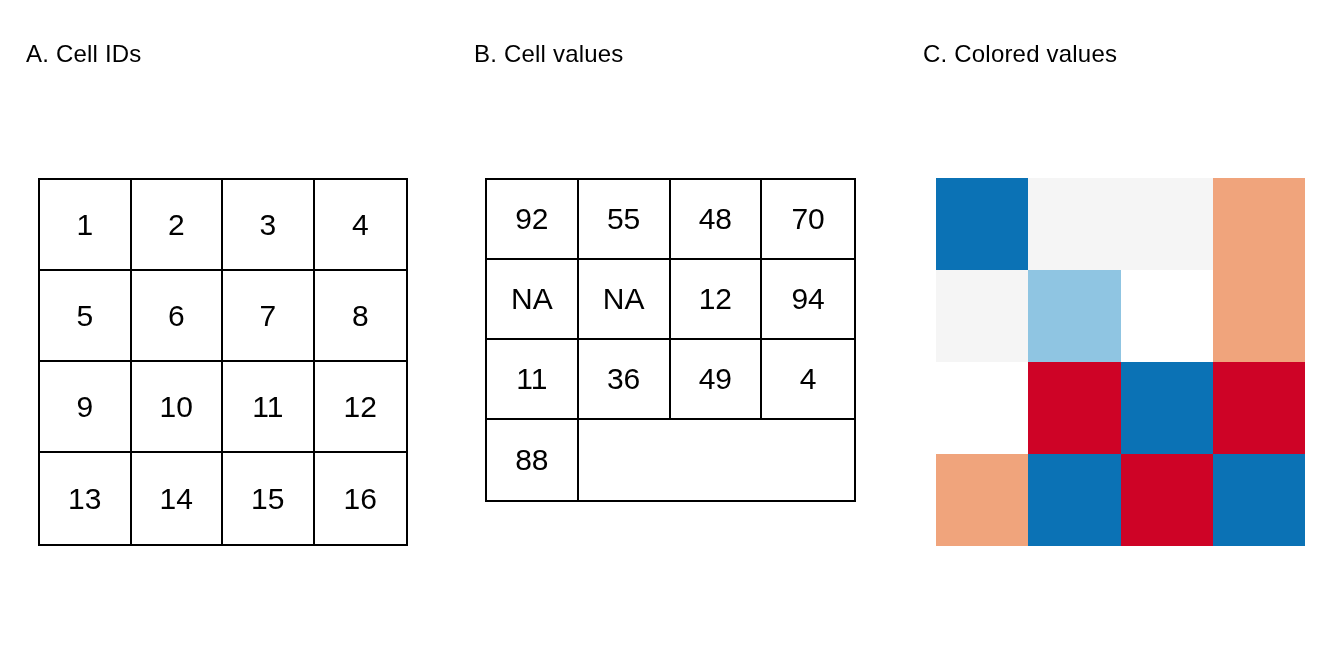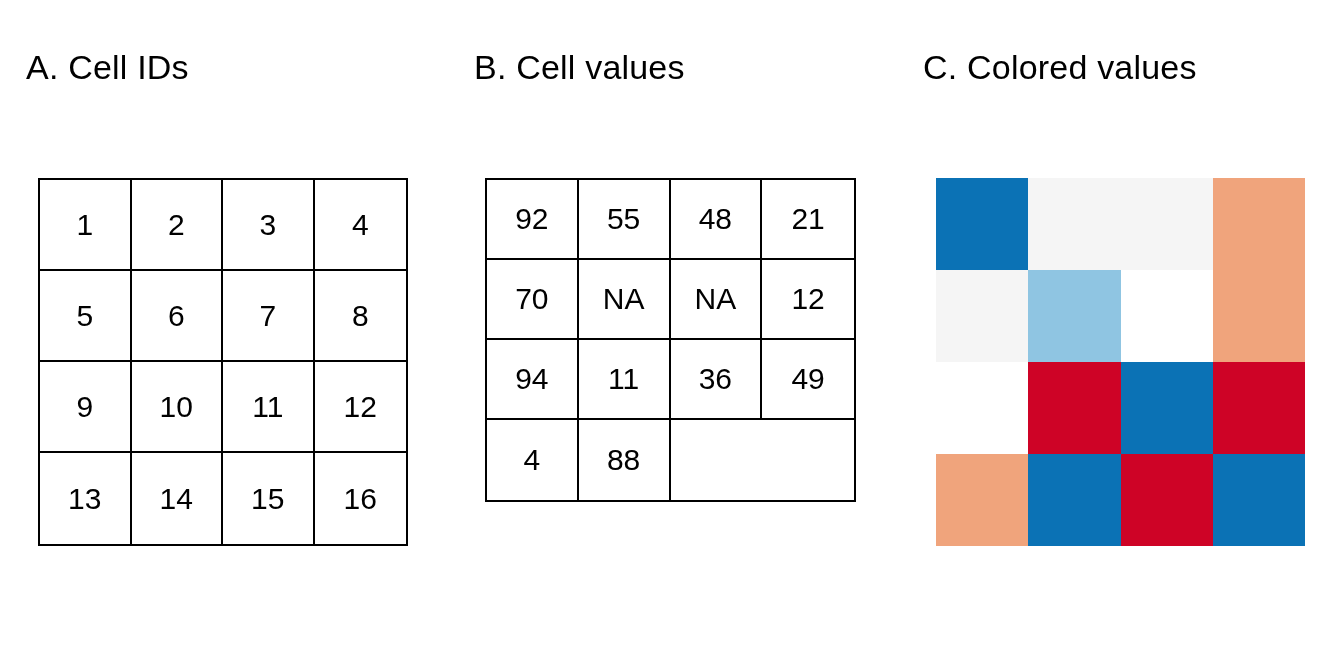--- a/index.html
+++ b/index.html
@@ -21,22 +21,22 @@
     position: absolute;
     top: 0;
     height: 672px;
   }
   #panel-a { left: 0px;   width: 450px; }
   #panel-b { left: 450px; width: 450px; }
   #panel-c { left: 900px; width: 444px; text-align: center; }
 
   .panel-title {
     position: absolute;
-    top: 45px;
-    font-size: 34px;
+    top: 32px;
+    font-size: 24px;
     font-weight: 400;
     letter-spacing: 0.2px;
     line-height: 44px;
     white-space: nowrap;
     color: #000000;
   }
   #panel-a .panel-title { left: 26px; }
   #panel-b .panel-title { left: 24px; }
   #panel-c .panel-title { left: 23px; }
 
@@ -112,21 +112,20 @@
   </div>
 </div>
 
 <div class="panel" id="panel-b">
   <div class="panel-title">B. Cell values</div>
 
   <div class="grid-bordered" id="grid-b">
     <div class="cell">92</div>
     <div class="cell">55</div>
     <div class="cell">48</div>
-    <div class="cell">21</div>
     <div class="cell">70</div>
     <div class="cell">NA</div>
     <div class="cell">NA</div>
     <div class="cell">12</div>
     <div class="cell">94</div>
     <div class="cell">11</div>
     <div class="cell">36</div>
     <div class="cell">49</div>
     <div class="cell">4</div>
     <div class="cell">88</div>

